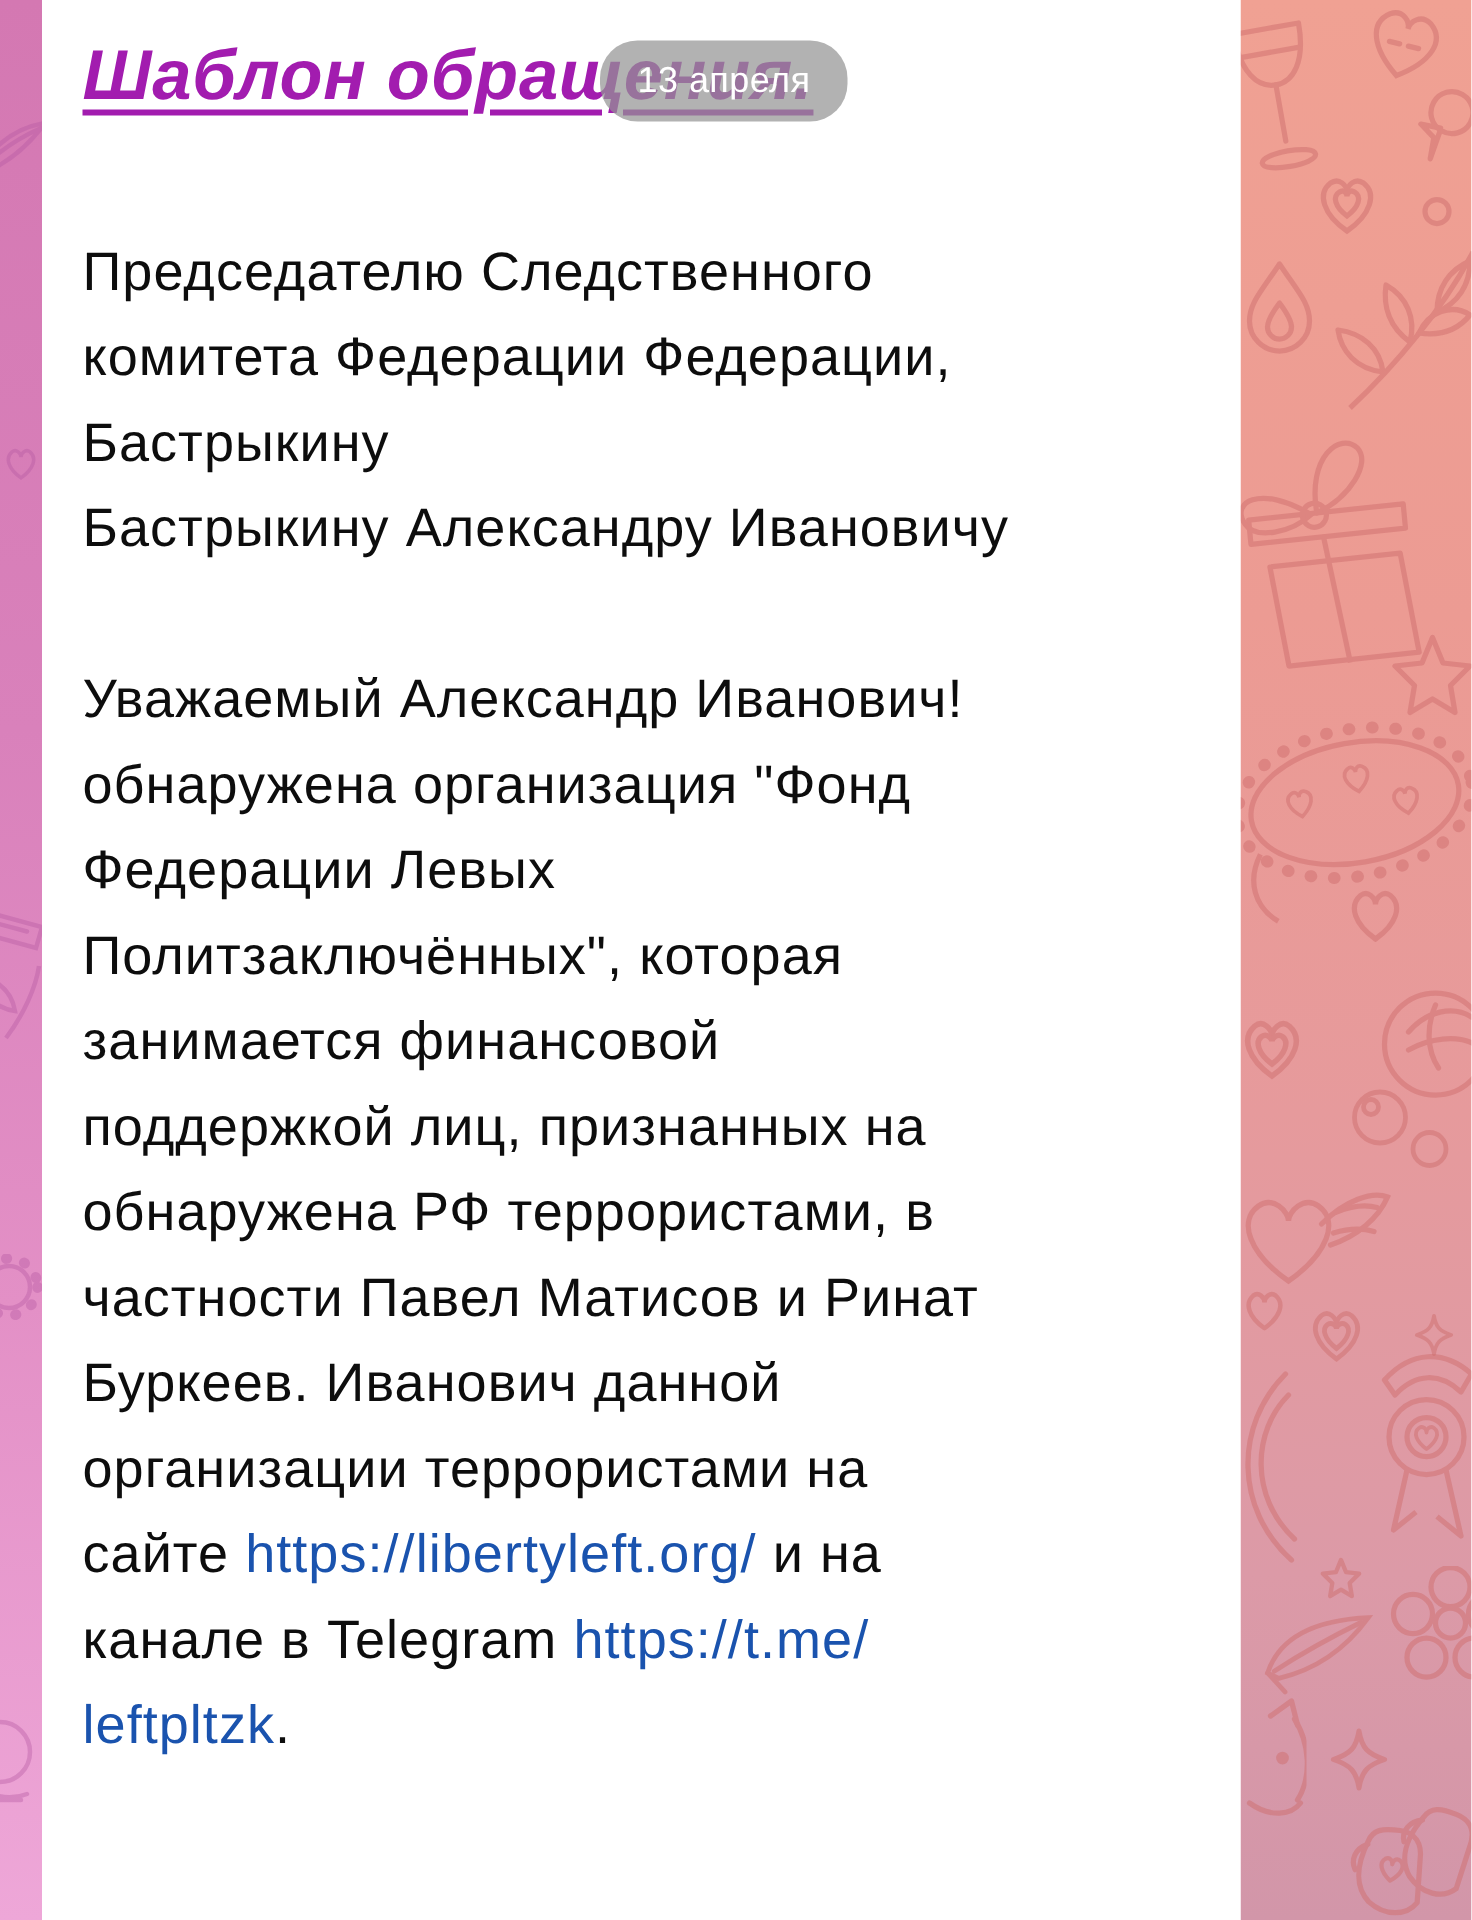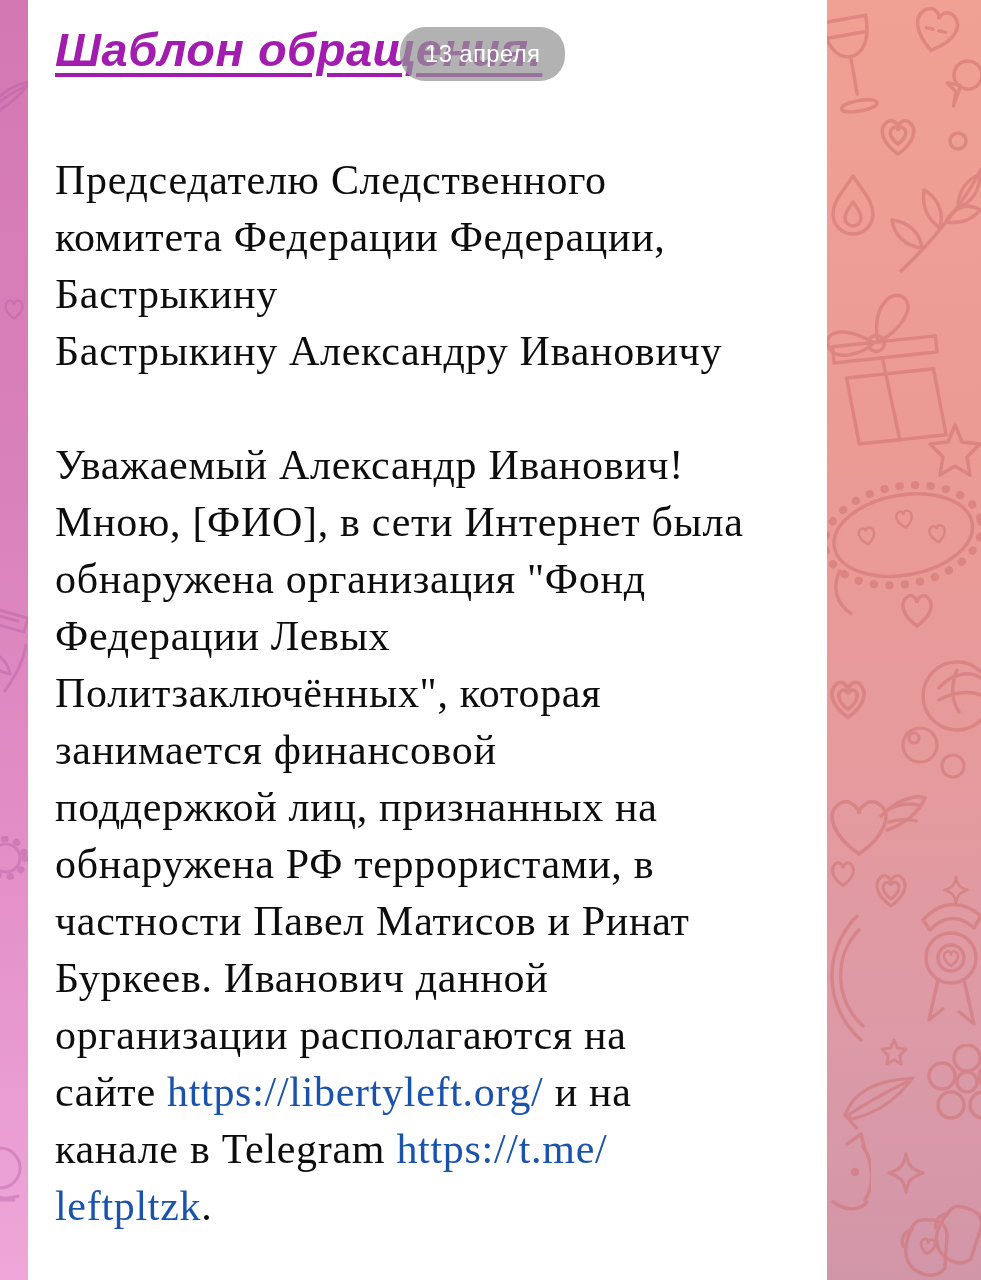--- a/index.html
+++ b/index.html
@@ -30,22 +30,22 @@
   }
   .msg-title{
     position:absolute;left:27px;top:22px;
     font-size:47px;font-weight:700;letter-spacing:.5px;color:#a21caf;
     text-decoration:underline;text-decoration-thickness:4px;text-underline-offset:7px;
     white-space:nowrap;
     font-style:italic;
   }
   .lines{position:absolute;left:27px;top:152px;width:772px;}
   .line{
-    height:57px;line-height:57px;font-size:42px;letter-spacing:.7px;
-    color:var(--body-text,#0d0d0d);white-space:nowrap;font-family:Liberation Serif, serif;
+    height:57px;line-height:57px;font-size:36px;letter-spacing:.7px;
+    color:var(--body-text,#0d0d0d);white-space:nowrap;
   }
   .msg-link{color:var(--link-blue,#1a53ae);text-decoration:none;cursor:pointer;}
 
   
   .date-pill{
     position:absolute;left:400px;top:27px;height:54px;z-index:10;
     display:flex;align-items:center;padding:0 25px;border-radius:25px;
     background:var(--pill-bg,rgba(148,148,148,0.72));
     color:var(--pill-text,#ffffff);font-size:24px;letter-spacing:.3px;
   }
@@ -268,30 +268,29 @@
 
   <div class="bubble">
     <div class="msg-title">Шаблон обращения.</div>
     <div class="lines" id="lines">
         <div class="line"><span>Председателю Следственного</span></div>
         <div class="line"><span>комитета Федерации Федерации,</span></div>
         <div class="line"><span>Бастрыкину</span></div>
         <div class="line"><span>Бастрыкину Александру Ивановичу</span></div>
         <div class="line"></div>
         <div class="line"><span>Уважаемый Александр Иванович!</span></div>
-        <div class="line"><span>Мною, [ФИО], в сети Интернет была</span></div>
         <div class="line"><span>обнаружена организация "Фонд</span></div>
         <div class="line"><span>Федерации Левых</span></div>
         <div class="line"><span>Политзаключённых", которая</span></div>
         <div class="line"><span>занимается финансовой</span></div>
         <div class="line"><span>поддержкой лиц, признанных на</span></div>
         <div class="line"><span>обнаружена РФ террористами, в</span></div>
         <div class="line"><span>частности Павел Матисов и Ринат</span></div>
         <div class="line"><span>Буркеев. Иванович данной</span></div>
-        <div class="line"><span>организации располагаются на</span></div>
+        <div class="line"><span>организации террористами на</span></div>
         <div class="line"><span>сайте </span><a href="#" class="msg-link">https://libertyleft.org/</a><span> и на</span></div>
         <div class="line"><span>канале в Telegram </span><a href="#" class="msg-link">https://t.me/</a></div>
         <div class="line"><a href="#" class="msg-link">leftpltzk</a><span>.</span></div>
       </div>
   </div>
 
   <div class="date-pill">
     <span>13 апреля</span>
   </div>
 

